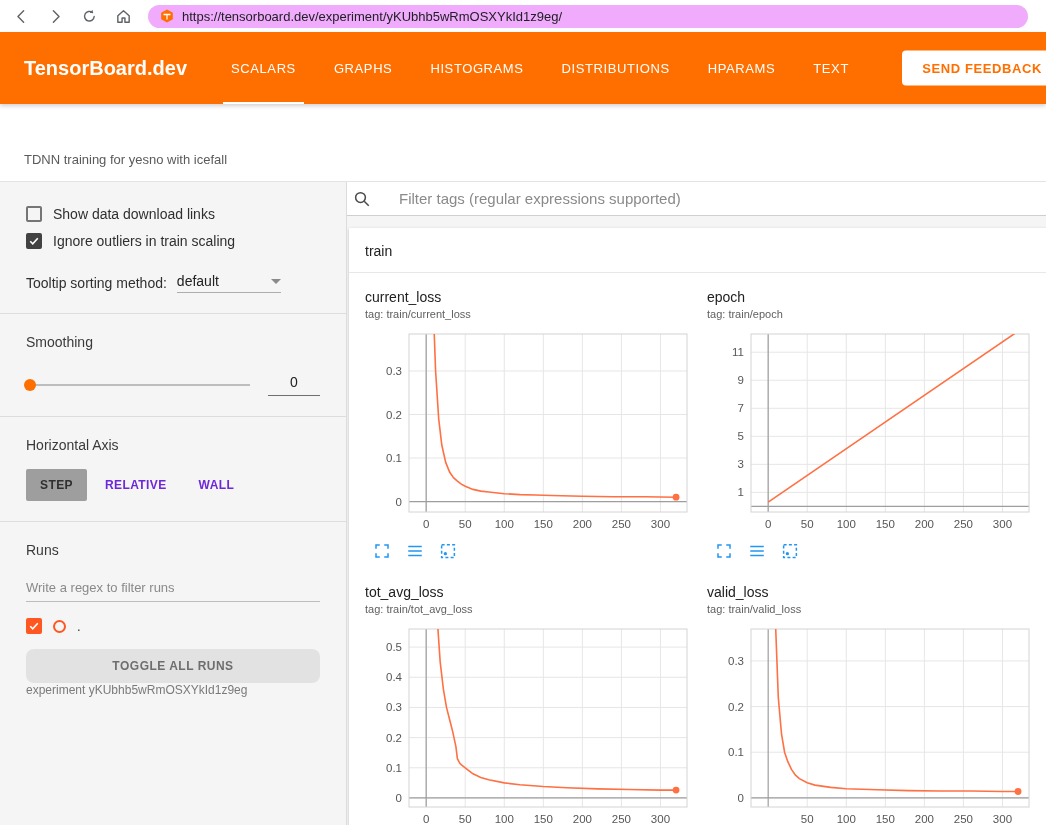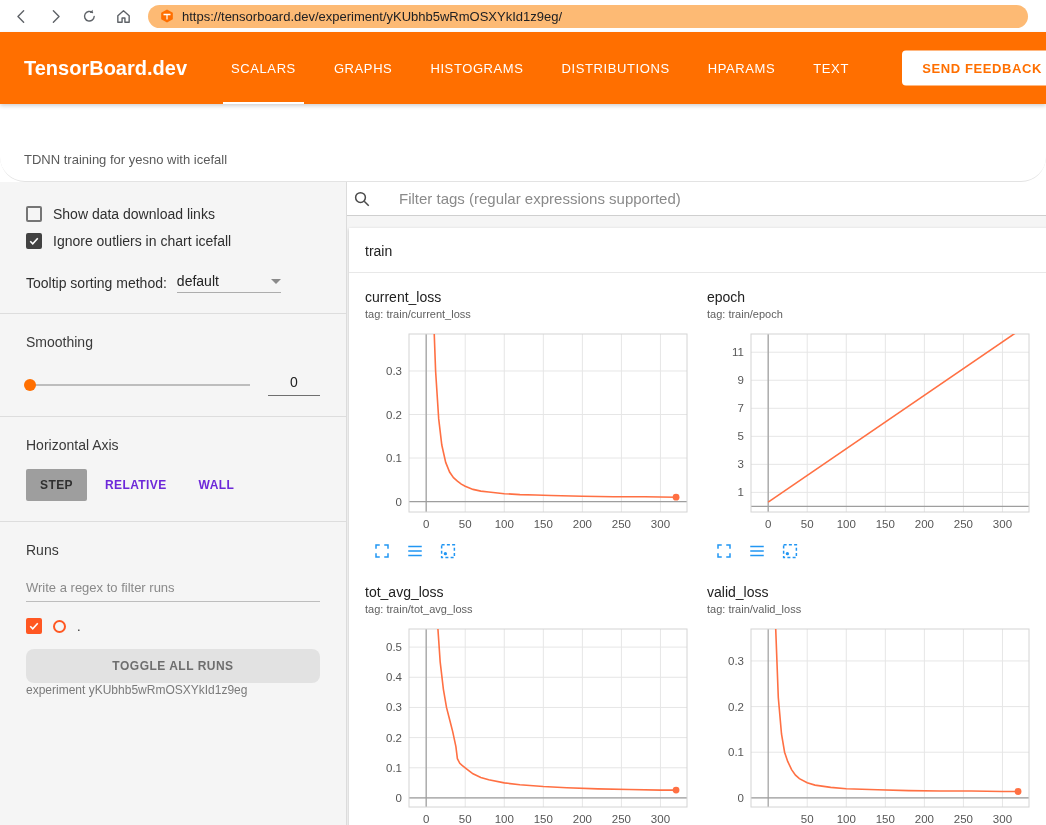--- a/index.html
+++ b/index.html
@@ -3,34 +3,34 @@
 <meta charset="utf-8">
 <style>
   * { box-sizing: border-box; margin: 0; padding: 0; }
   body { font-family: "Liberation Sans", sans-serif; background: #fff; }
   .page { width: 1046px; height: 825px; overflow: hidden; position: relative; background: #fff; }
 
   
   .browser-bar { height: 32px; display: flex; align-items: center; padding: 0 12px; gap: 16px; background: #fff; }
   .nav-ico { width: 18px; height: 18px; display: inline-flex; align-items: center; justify-content: center; cursor: pointer; }
   .nav-ico svg { width: 17px; height: 17px; stroke: #5f6368; fill: none; stroke-width: 2; stroke-linecap: round; stroke-linejoin: round; }
-  .address-bar { flex: 1; height: 23px; background: #fdba74; border-radius: 12px; display: flex; align-items: center; padding: 0 12px; gap: 8px; margin-right: 6px; }
+  .address-bar { flex: 1; height: 23px; background: #f0abfc; border-radius: 12px; display: flex; align-items: center; padding: 0 12px; gap: 8px; margin-right: 6px; }
   .address-bar .url { font-size: 13px; color: #202124; white-space: nowrap; overflow: hidden; }
   .favicon svg { width: 14px; height: 14px; display: block; }
 
   
   .tb-header { height: 72px; background: #ff6f00; display: flex; align-items: center; padding: 0 24px; position: relative; box-shadow: 0 2px 4px rgba(0,0,0,.18); z-index: 5; }
   .brand { color: #fff; font-size: 20px; font-weight: 700; margin-right: 42px; white-space: nowrap; }
   .tabs { display: flex; gap: 34px; height: 100%; align-items: stretch; }
   .tab { color: #fff; font-size: 13px; font-weight: 500; letter-spacing: .6px; display: flex; align-items: center; position: relative; cursor: pointer; padding: 0 2px; white-space: nowrap; }
   .tab.active::after { content: ""; position: absolute; left: -6px; right: -6px; bottom: 0; height: 2px; background: #fff; }
   .feedback-btn { position: absolute; right: -16px; top: 50%; transform: translateY(-50%); height: 35px; background: #fff; color: #ff6f00; border: none; border-radius: 4px; padding: 0 20px; font-size: 13px; font-weight: 700; letter-spacing: .6px; font-family: inherit; cursor: pointer; white-space: nowrap; }
 
   
-  .subheader { height: 78px; background: #fff; display: flex; align-items: flex-end; padding: 0 34px 14px 24px; border-bottom: 1px solid #e3e3e3; border-radius: 25px; }
+  .subheader { height: 78px; background: #fff; display: flex; align-items: flex-end; padding: 0 34px 14px 24px; border-bottom: 1px solid #e3e3e3; }
   .exp-desc { font-size: 13px; color: #5a5a5a; }
 
   
   .content { display: flex; height: 647px; }
   .sidebar { width: 347px; min-width: 347px; background: #f5f5f5; border-right: 1px solid #dcdcdc; padding: 24px 26px 0 26px; font-size: 14px; color: #3a3a3a; }
   .check-row { display: flex; align-items: center; gap: 11px; margin-bottom: 11px; cursor: pointer; }
   .checkbox { width: 16px; height: 16px; min-width: 16px; border: 2px solid #757575; border-radius: 2px; background: #f5f5f5; display: inline-flex; align-items: center; justify-content: center; cursor: pointer; }
   .checkbox svg { width: 12px; height: 12px; stroke: #fff; stroke-width: 3.2; fill: none; }
   .checkbox.checked-dark { background: #424242; border-color: #424242; }
   .checkbox.checked-orange { background: #ff5722; border-color: #ff5722; }
@@ -134,21 +134,21 @@
       <div class="check-row">
         <span class="checkbox"></span>
         <span class="check-label">Show data download links</span>
       </div>
       <div class="check-row">
         <span class="checkbox checked-dark">
           <svg viewBox="0 0 24 24">
               <path d="M4.5 12.5 L9.5 17.5 L19.5 6.5"></path>
             </svg>
         </span>
-        <span class="check-label">Ignore outliers in chart icefall</span>
+        <span class="check-label">Ignore outliers in train scaling</span>
       </div>
       <div class="tooltip-row">
         <span class="check-label">Tooltip sorting method:</span>
         <div class="select">
           <span>default</span>
           <span class="caret"></span>
         </div>
       </div>
 
       <div class="divider"></div>

